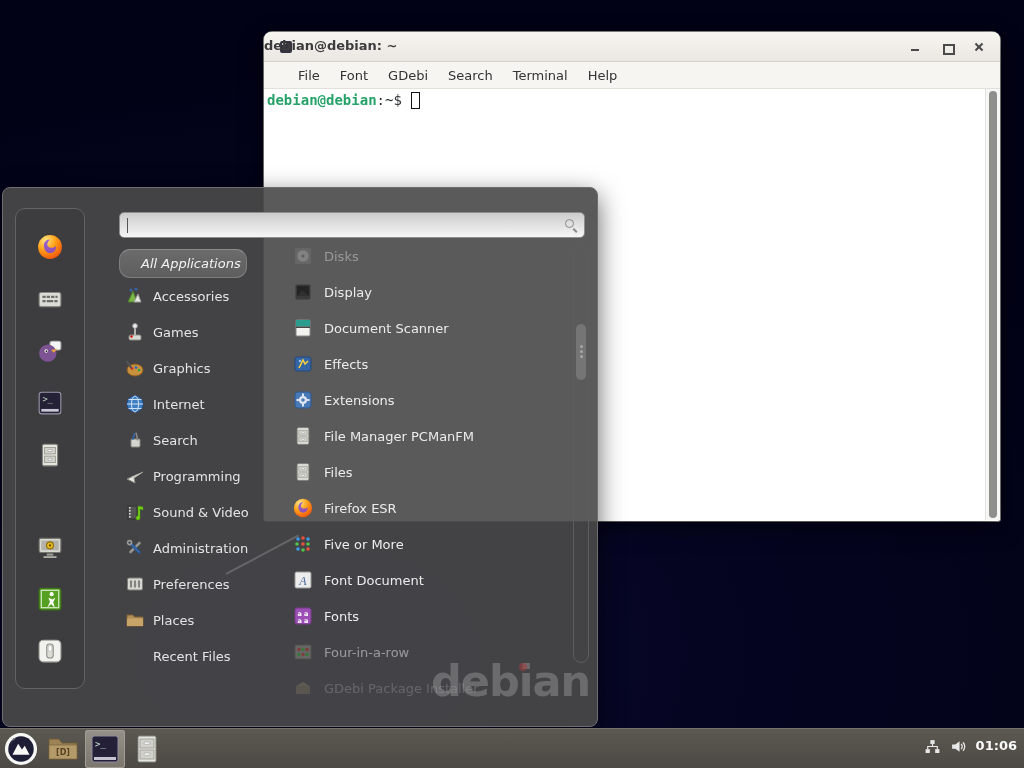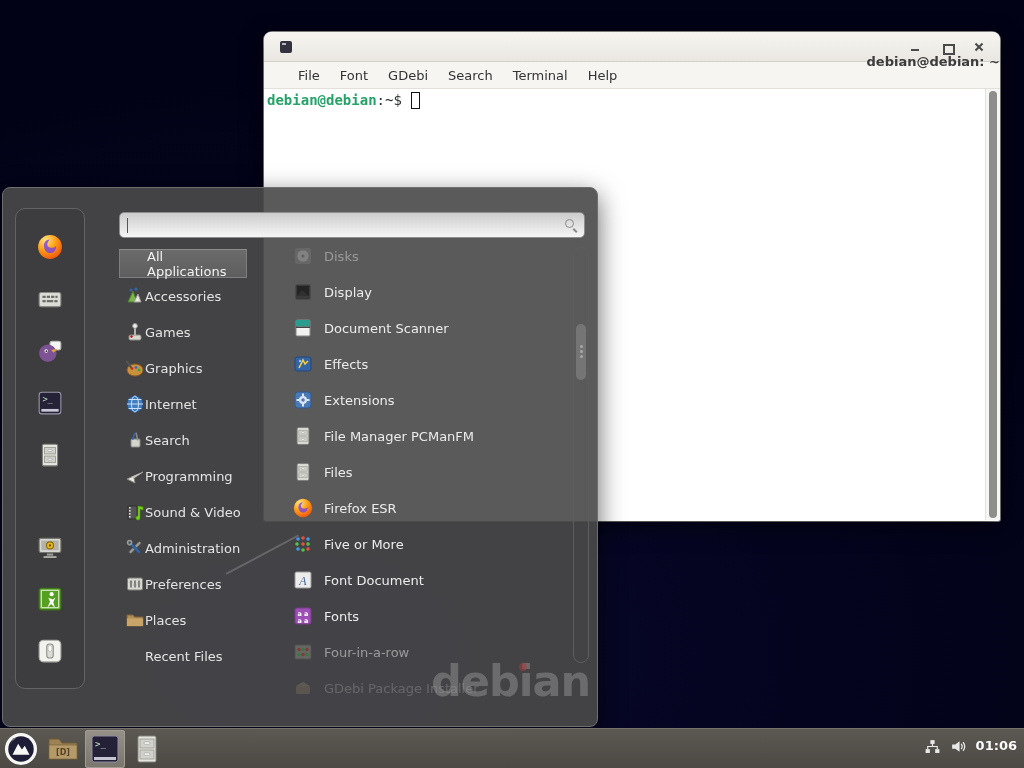--- a/index.html
+++ b/index.html
@@ -9,21 +9,21 @@
 
   
   .term-win { position:absolute; left:264px; top:32px; width:736px; height:489px;
               border-radius:8px 8px 2px 2px; background:#ffffff;
               box-shadow:0 6px 22px rgba(0,0,0,.55), 0 0 0 1px #8f8f8b; z-index:1; }
   .titlebar { position:relative; height:30px; border-radius:7px 7px 0 0;
               background:linear-gradient(#f7f5f1,#eae7e2); border-bottom:1px solid #d4d1cb; }
   .titlebar .win-icon { position:absolute; left:16px; top:9px; width:12px; height:12px;
               background:#35323f; border-radius:2px; }
   .titlebar .win-icon::after { content:""; position:absolute; left:2px; top:2px; width:4px; height:2px; background:#b9b7c4; }
-  .title-text { position:absolute; left:0; right:0; top:22px; text-align:right;
+  .title-text { position:absolute; left:0; right:0; top:6px; text-align:left;
               font-size:13px; font-weight:bold; color:#3c3c3c; }
   .wc { position:absolute; top:8px; width:14px; height:14px; }
   .wc-min  { right:78px; } .wc-max { right:46px; } .wc-close { right:14px; }
   .wc-min::after  { content:""; position:absolute; left:3px; bottom:3px; width:8px; height:2px; background:#4a4a4a; }
   .wc-max::after  { content:""; position:absolute; left:3px; top:4px; width:8px; height:7px; border:2px solid #4a4a4a; }
   .wc-close::before,.wc-close::after { content:""; position:absolute; left:2px; top:6px; width:10px; height:2px; background:#4a4a4a; }
   .wc-close::before { transform:rotate(45deg); } .wc-close::after { transform:rotate(-45deg); }
   .menubar { height:27px; background:#f6f5f2; border-bottom:1px solid #e3e0da;
              display:flex; align-items:center; padding-left:24px; }
   .menubar span { font-size:13px; color:#333; padding:4px 10px; }
@@ -47,23 +47,23 @@
                background:linear-gradient(#cccccc,#f6f6f6); border:1px solid #8e8e8e; border-radius:5px; }
   .searchbox input { position:absolute; left:10px; top:2px; width:430px; height:20px; background:transparent;
                border:none; outline:none; font-size:13px; color:#222; }
   .caret { position:absolute; left:7px; top:5px; width:1px; height:15px; background:#555; }
   .mag { position:absolute; right:10px; top:6px; width:9px; height:9px;
          border:1.5px solid #8a8a8a; border-radius:50%; }
   .mag::after { content:""; position:absolute; left:8px; top:8px; width:5px; height:1.5px;
          background:#8a8a8a; transform:rotate(45deg); transform-origin:0 0; }
   .allapps { position:absolute; left:116px; top:61px; width:128px; height:29px;
              background:linear-gradient(#6b6b6b,#5e5e5e); border:1px solid #7e7e7e; border-top-color:#8d8d8d;
-             border-radius:0; color:#f2f2f2; font-size:13px; display:flex; align-items:center; padding-left:27px; }
+             border-radius:11px; color:#f2f2f2; font-size:13px; display:flex; align-items:center; padding-left:21px;font-style:italic; }
   .catlist { position:absolute; left:116px; top:90px; width:150px; }
-  .cat-row { height:36px; display:flex; align-items:center; gap:0; padding-left:6px; color:#e4e4e4; font-size:13px; }
+  .cat-row { height:36px; display:flex; align-items:center; gap:8px; padding-left:6px; color:#e4e4e4; font-size:13px; }
   .cat-row .ic { width:20px; height:20px; flex:0 0 20px; }
   .applist { position:absolute; left:286px; top:50px; width:272px; }
   .app-row { height:36px; display:flex; align-items:center; gap:11px; padding-left:4px; color:#ececec; font-size:13px; }
   .app-row .ic { width:20px; height:20px; flex:0 0 20px; }
   .dimA { opacity:.42; } .dimB { opacity:.5; } .dimC { opacity:.2; }
   .mscroll { position:absolute; left:570px; top:59px; width:16px; height:416px;
              border:1px solid #5d5d5d; border-radius:8px; }
   .mthumb { position:absolute; left:2px; top:76px; width:10px; height:56px; background:#757575; border-radius:5px; }
   .mthumb i { position:absolute; left:3.5px; width:3px; height:3px; border-radius:50%; background:#a8a8a8; }
   .mthumb i:nth-child(1){top:21px;} .mthumb i:nth-child(2){top:26px;} .mthumb i:nth-child(3){top:31px;}

